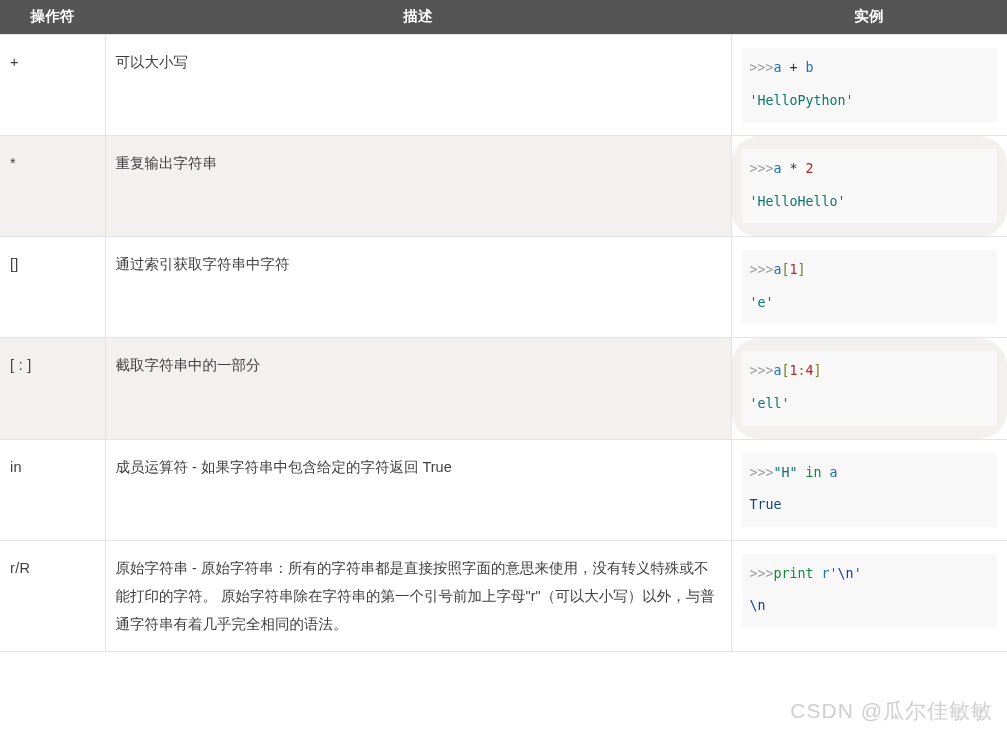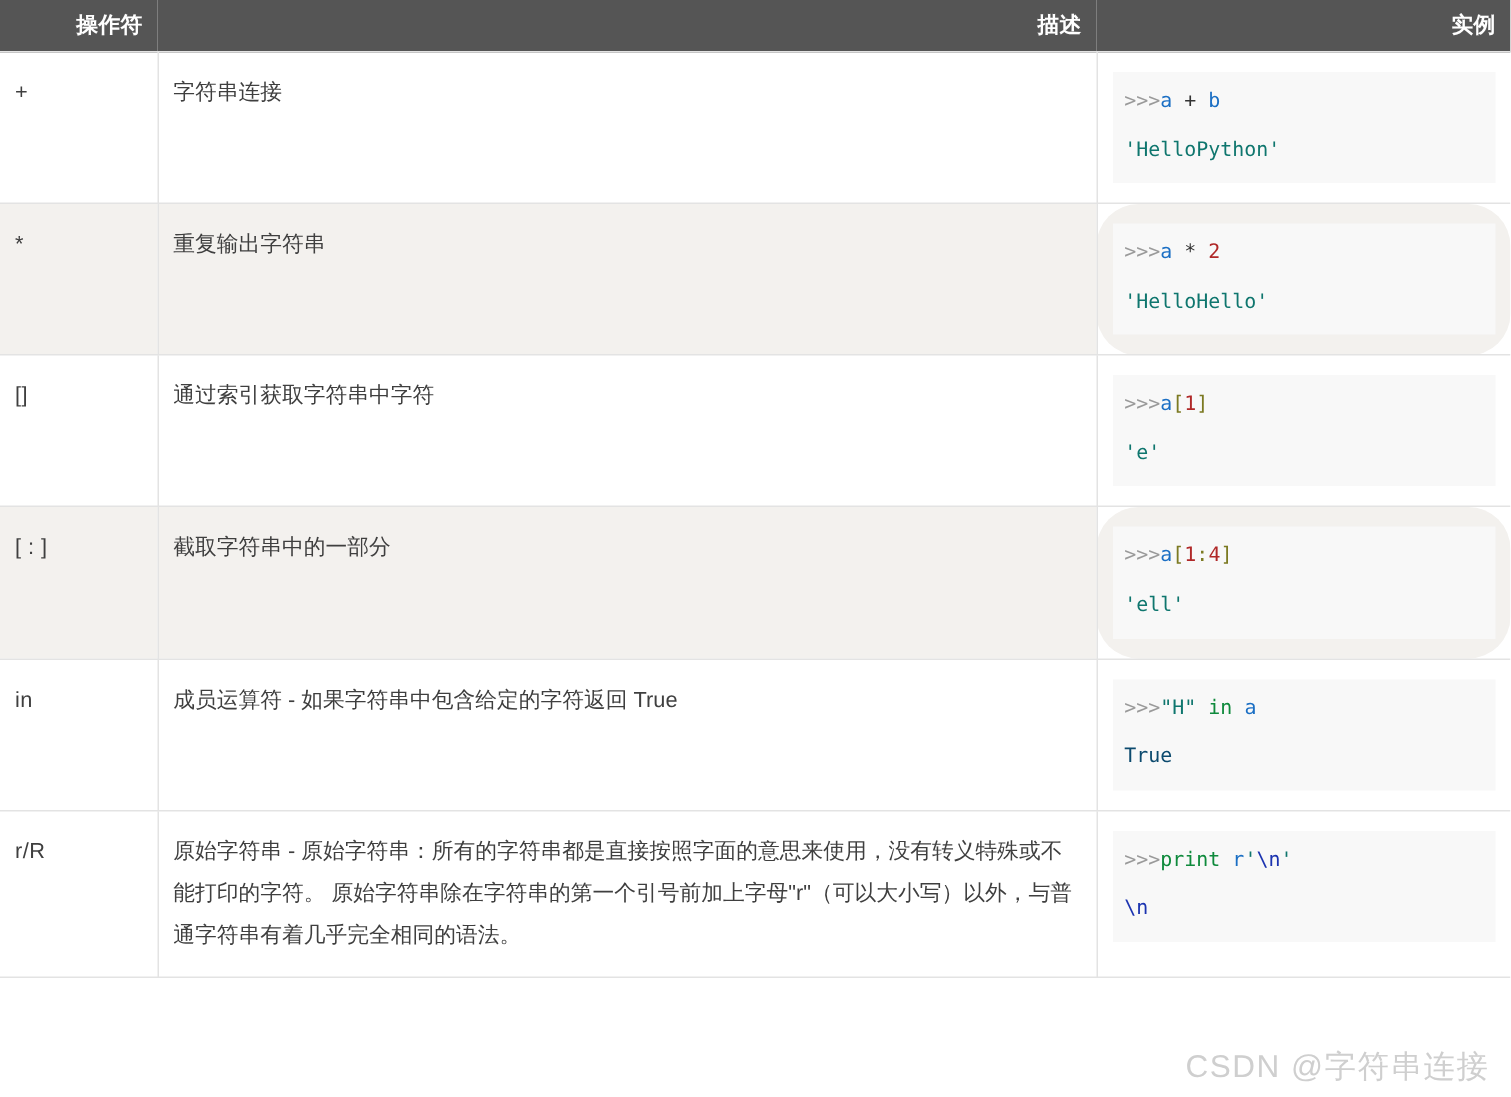--- a/index.html
+++ b/index.html
@@ -23,21 +23,21 @@
 
   .op-table col.c-op   { width: 105px; }
   .op-table col.c-desc { width: 626px; }
   .op-table col.c-ex   { width: 276px; }
 
   .op-table thead th {
     background: #555555;
     color: #ffffff;
     font-size: 14.5px;
     font-weight: bold;
-    text-align: right;
+    text-align: center;
     padding: 7px 10px 8px 10px;
     height: 17px;
     vertical-align: middle;
     border: none;
     letter-spacing: 0.2px;
   }
 
   .op-table tbody td {
     border: 1px solid #e3e3e3;
     border-left: none;
@@ -116,21 +116,21 @@
     <tr>
       <th>操作符</th>
       <th>描述</th>
       <th>实例</th>
     </tr>
   </thead>
   <tbody id="table-body">
       <tr class="odd">
         <td class="cell-op">+</td>
         <td class="cell-desc">
-          <p>字符串连接</p>
+          <p>可以大小写</p>
         </td>
         <td class="cell-ex">
           <div class="codeblock"><span class="ln"><span class="t-prompt">&gt;&gt;&gt;</span><span class="t-name">a</span><span class="t-op"> + </span><span class="t-name">b</span></span><span class="ln"><span class="t-str">'HelloPython'</span></span></div>
         </td>
       </tr>
       <tr class="even">
         <td class="cell-op">*</td>
         <td class="cell-desc">
           <p>重复输出字符串</p>
         </td>
@@ -170,13 +170,13 @@
         <td class="cell-desc">
           <p>原始字符串 - 原始字符串：所有的字符串都是直接按照字面的意思来使用，没有转义特殊或不能打印的字符。 原始字符串除在字符串的第一个引号前加上字母"r"（可以大小写）以外，与普通字符串有着几乎完全相同的语法。</p>
         </td>
         <td class="cell-ex">
           <div class="codeblock"><span class="ln"><span class="t-prompt">&gt;&gt;&gt;</span><span class="t-kw">print</span><span class="t-op"> </span><span class="t-pre">r</span><span class="t-str">'</span><span class="t-esc">\n</span><span class="t-str">'</span></span><span class="ln"><span class="t-out">\n</span></span><span class="ln"></span></div>
         </td>
       </tr>
     </tbody>
 </table>
 
-<div class="watermark">CSDN @字符串连接</div>
+<div class="watermark">CSDN @瓜尔佳敏敏</div>
 
 </body></html>

